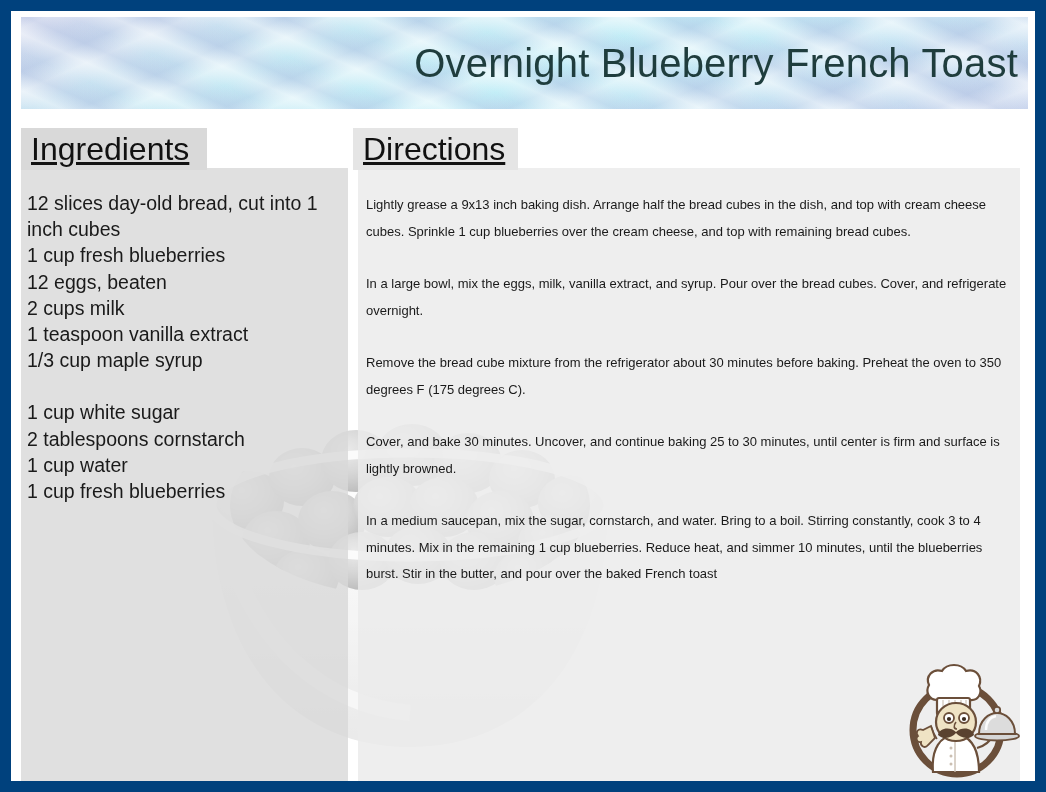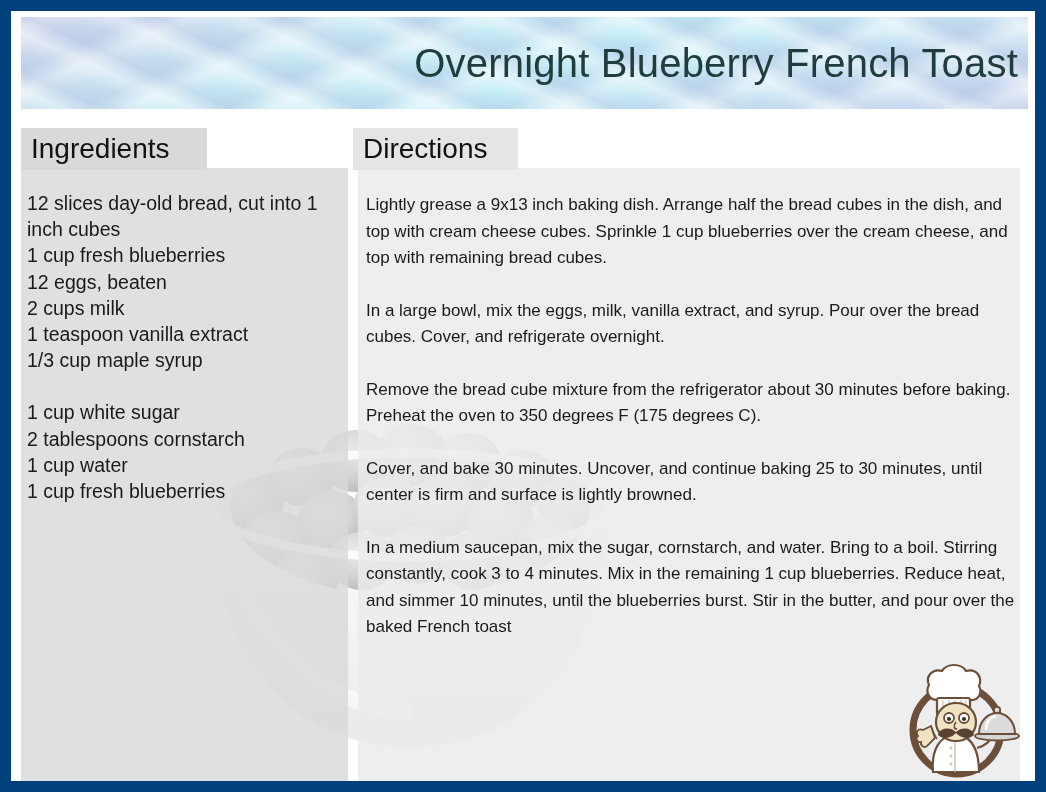--- a/index.html
+++ b/index.html
@@ -118,25 +118,26 @@
     height: 42px;
   }
   #directions-tab {
     left: 353px;
     top: 128px;
     width: 165px;
     height: 42px;
     background: #e5e5e5;
   }
   .panel-heading {
-    font-size: 28px;
+    font-size: 32px;
     color: #111111;
     padding-left: 10px;
     line-height: 1;
     white-space: nowrap;
+    text-decoration: underline;
   }
 
   
   #ingredients-text {
     position: absolute;
     left: 27px;
     top: 190px;
     width: 322px;
     z-index: 20;
     font-size: 19.5px;
@@ -145,21 +146,21 @@
   }
   #ingredients-text .ing-line { white-space: normal; }
   #ingredients-text .ing-gap { height: 26px; }
 
   #directions-text {
     position: absolute;
     left: 366px;
     top: 192px;
     width: 650px;
     z-index: 20;
-    font-size: 17px;
+    font-size: 13px;
     line-height: 26.5px;
     color: #1a1a1a;
   }
   #directions-text p {
     margin: 0 0 26px 0;
   }
   #directions-text p:last-child { margin-bottom: 0; }
 
   
   #chef-logo {

